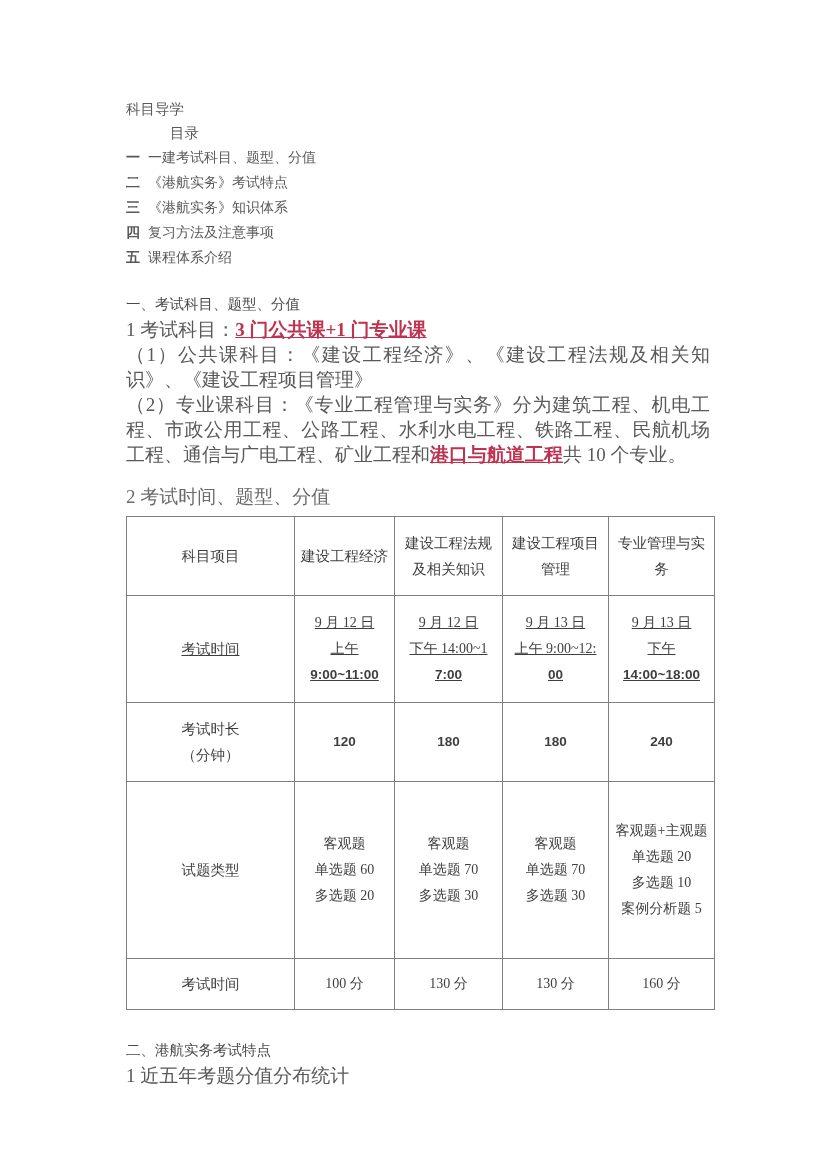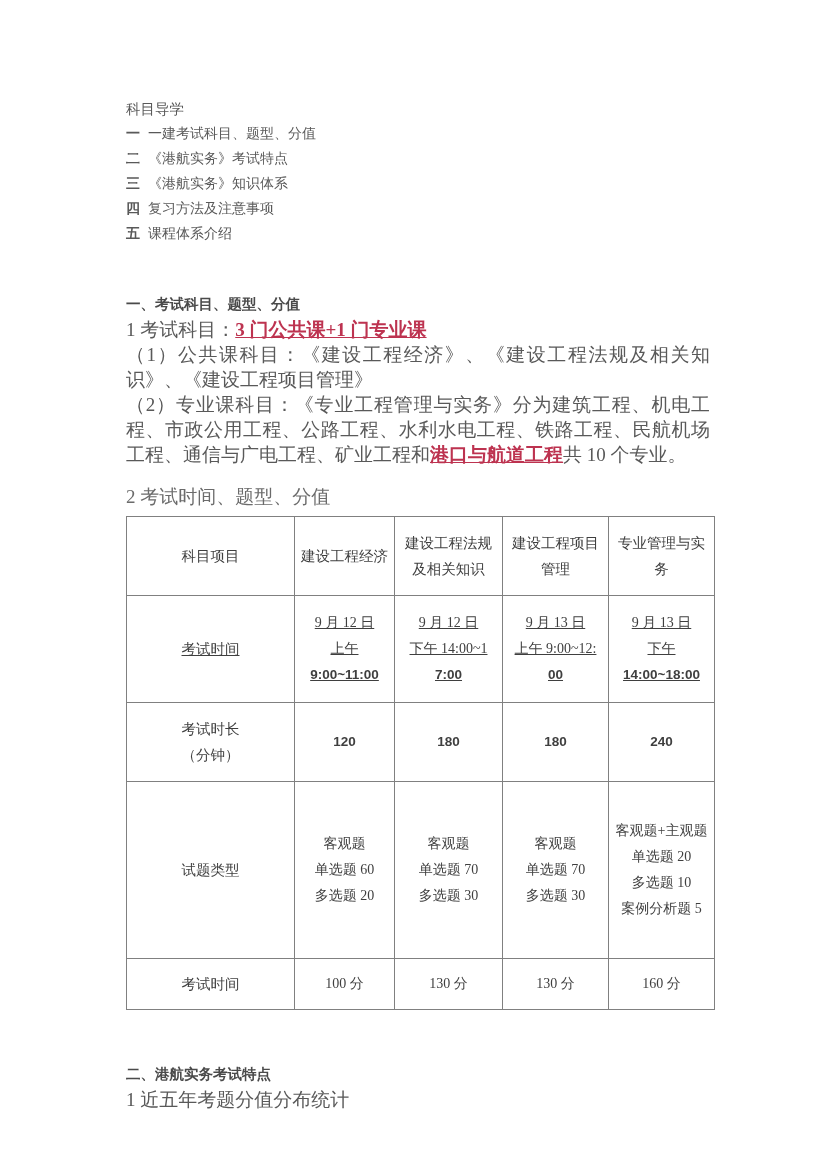--- a/index.html
+++ b/index.html
@@ -36,23 +36,22 @@
     line-height: 24px;
   }
   .toc-item .num { margin-right: 8px; }
 
   .gap-1 { height: 22px; }
   .gap-2 { height: 18px; }
 
   .sec-heading {
     font-size: 14.5px;
     line-height: 25px;
-    font-weight: bold;
+    font-weight: normal;
     color: #4a4a4a;
-    margin-top: 24px;
   }
   .para {
     font-size: 19px;
     line-height: 25px;
     color: #595959;
     text-align: justify;
   }
 
   .red-u {
     color: #bd3350;
@@ -106,20 +105,21 @@
 
   .after-table { height: 28px; }
 </style>
 </head>
 <body>
 
 <div class="page">
 
   <div class="doc-title">科目导学</div>
 
+  <div class="toc-heading">目录</div>
 
   <div class="toc-item">
     <span class="num">一</span><span>一建考试科目、题型、分值</span>
   </div>
   <div class="toc-item">
     <span class="num">二</span><span>《港航实务》考试特点</span>
   </div>
   <div class="toc-item">
     <span class="num">三</span><span>《港航实务》知识体系</span>
   </div>

